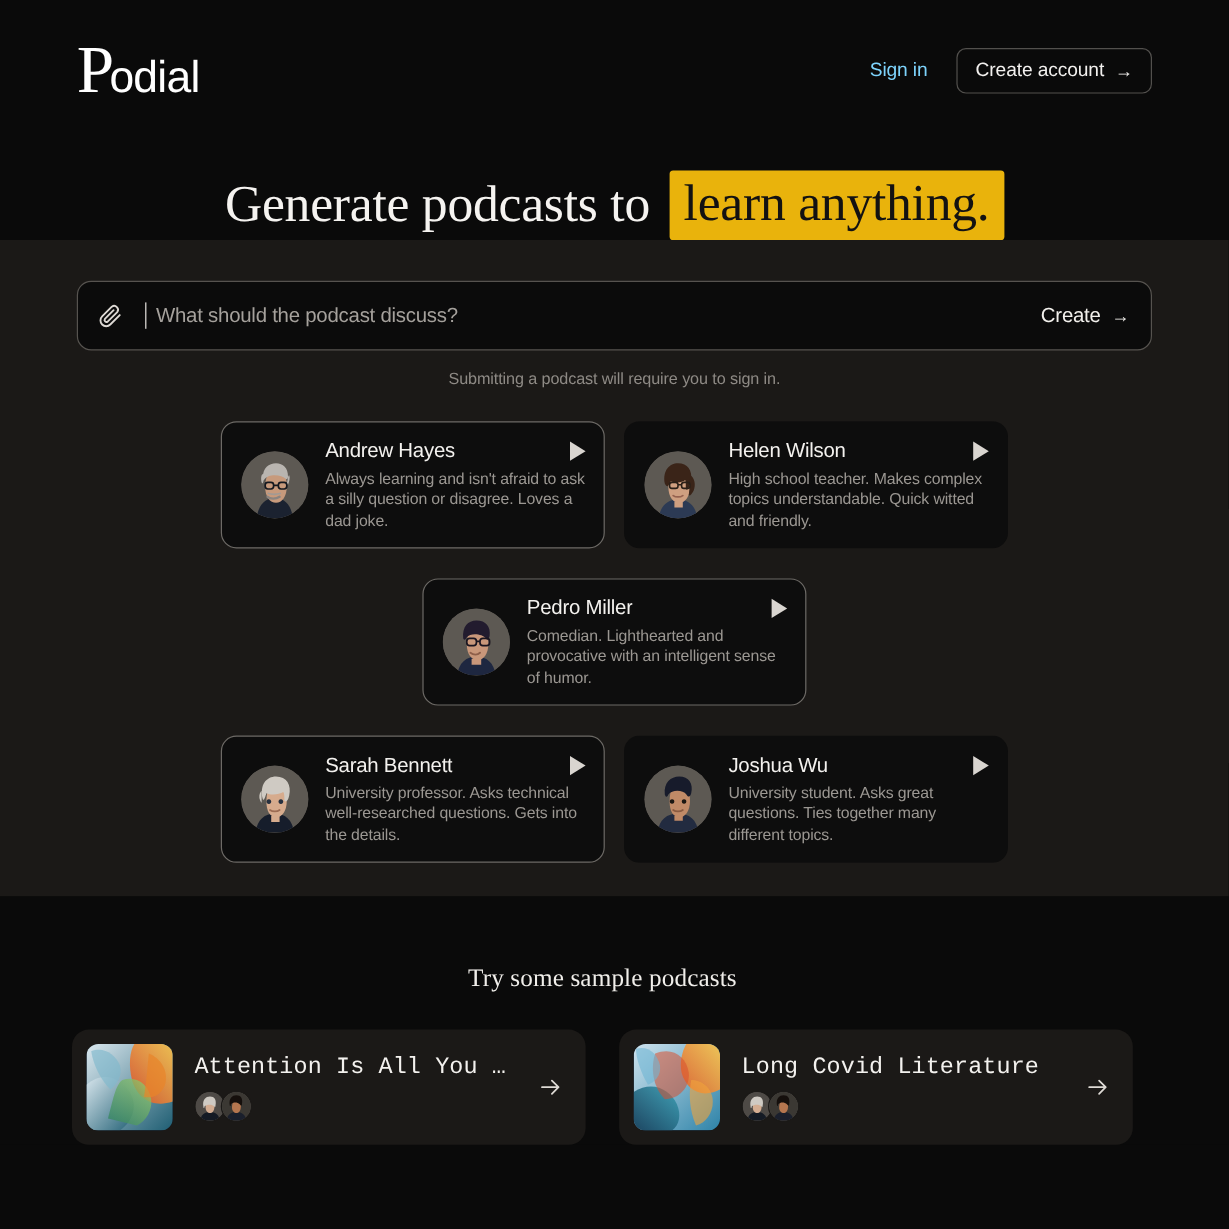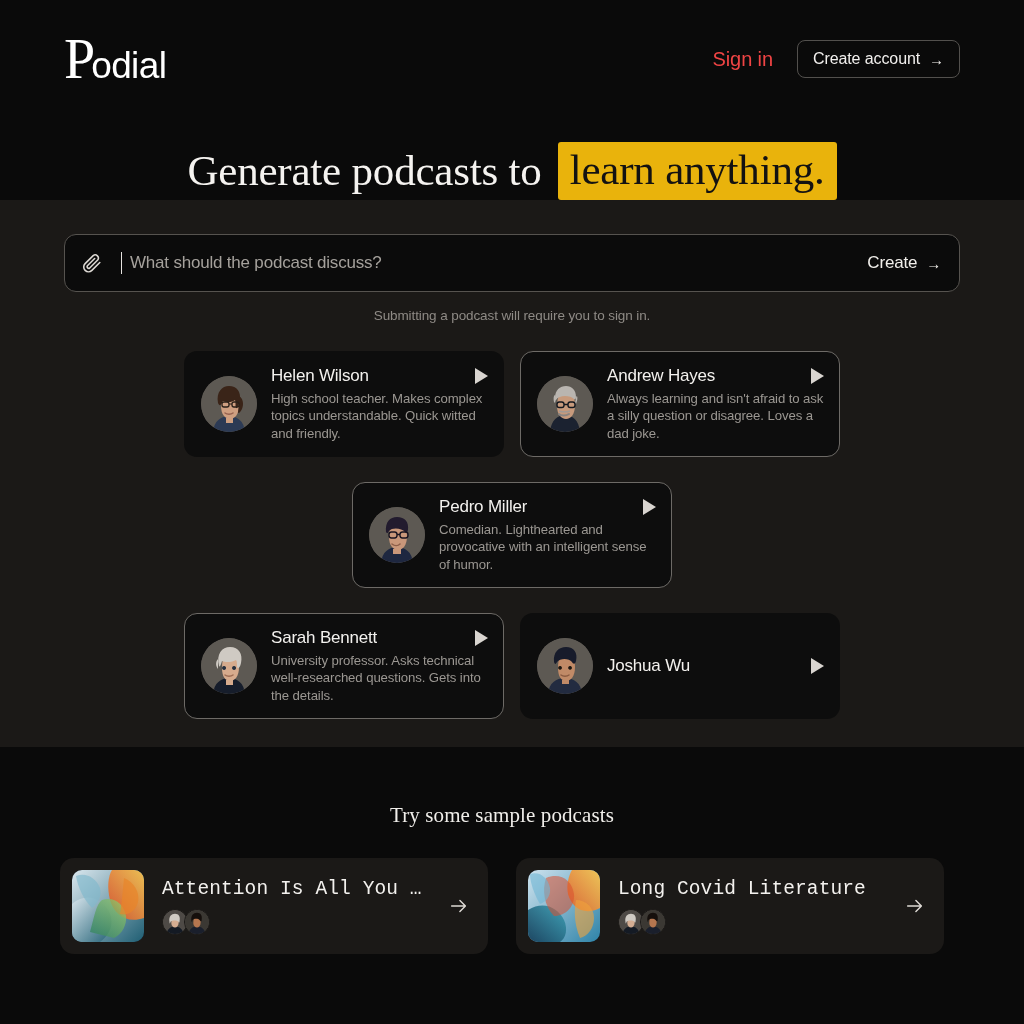--- a/index.html
+++ b/index.html
@@ -27,21 +27,21 @@
     font-size: 56px; font-weight: 400; color: #ffffff; line-height: 1;
     letter-spacing: -1px;
   }
   .logo-rest {
     font-family: "Liberation Sans", sans-serif;
     font-size: 37px; font-weight: 400; color: #ffffff; line-height: 1;
     margin-left: -3px; letter-spacing: -0.6px;
   }
   .nav-right { display: flex; align-items: center; gap: 24px; }
   .signin {
-    color: #ef4444; font-size: 20px; text-decoration: none; cursor: pointer;
+    color: #7dd3fc; font-size: 16px; text-decoration: none; cursor: pointer;
     letter-spacing: -0.1px;
   }
   .create-account {
     display: inline-flex; align-items: center; gap: 9px;
     border: 1px solid #52504d; border-radius: 8px;
     padding: 9px 15px; color: #f2f0ee; font-size: 16px;
     background: transparent; cursor: pointer; letter-spacing: -0.1px;
     font-family: "Liberation Sans", sans-serif;
   }
   .arrow-r { display: inline-block; line-height: 1; font-size: 15px; }
@@ -219,46 +219,20 @@
           <span>Create</span>
           <span class="arrow-r">→</span>
         </button>
       </div>
 
       <div class="note">Submitting a podcast will require you to sign in.</div>
 
       <div class="persona-area">
 
         <div class="persona-row">
-
-          <div class="persona-card">
-            <div class="avatar">
-              <svg viewBox="0 0 56 56">
-                <circle cx="28" cy="28" r="28" fill="#5d5953"></circle>
-                <path d="M12 56c1-11 8-16 16-16s15 5 16 16z" fill="#2c3a54"></path>
-                <path d="M20 30c0-10 4-16 9-16s9 6 9 15c0 9-4 14-9 14s-9-5-9-13z" fill="#cf9f80"></path>
-                <path d="M17 27c-2-11 4-17 11-17 8 0 12 6 11 14-1 5-3 9-4 8-1-2 0-6-1-8-2 2-8 3-12 1-2 4-3 6-5 2z" fill="#3a2418"></path>
-                <path d="M38 20c4 2 5 8 3 13-2 4-4 5-4 3 1-6 1-12 1-16z" fill="#3a2418"></path>
-                <rect x="21" y="26" width="7" height="5" rx="2" fill="none" stroke="#2a2018" stroke-width="1.3"></rect>
-                <rect x="31" y="26" width="7" height="5" rx="2" fill="none" stroke="#2a2018" stroke-width="1.3"></rect>
-                <path d="M28 28h3" stroke="#2a2018" stroke-width="1.2"></path>
-                <path d="M24 37c2 1.5 6 1.5 8 0" stroke="#96624f" stroke-width="1.5" fill="none" stroke-linecap="round"></path>
-                <path d="M25 42h7v5h-7z" fill="#cf9f80"></path>
-              </svg>
-            </div>
-            <div class="persona-body">
-              <div class="persona-top">
-                <div class="persona-name">Helen Wilson</div>
-                <div class="play-btn">
-                    <i class="play-tri"></i>
-                  </div>
-              </div>
-              <div class="persona-desc">High school teacher. Makes complex topics understandable. Quick witted and friendly.</div>
-            </div>
-          </div>
 
           <div class="persona-card bordered">
             <div class="avatar">
               <svg viewBox="0 0 56 56">
                 <circle cx="28" cy="28" r="28" fill="#5d5953"></circle>
                 <path d="M13 56c1-12 8-17 15-17s14 5 15 17z" fill="#1b2230"></path>
                 <path d="M20 30c0-10 4-16 9-16s9 6 9 15c0 9-4 14-9 14s-9-5-9-13z" fill="#c79a7c"></path>
                 <path d="M18 22c0-8 5-12 11-12s10 4 10 11c0 2-1 3-2 2-2-2-5-3-9-3s-7 1-9 4c-1 1-1 0-1-2z" fill="#b9b5b0"></path>
                 <path d="M17 26c-1-4 0-7 1-7 1 2 1 5 0 8z" fill="#b9b5b0"></path>
                 <path d="M38 27c1-4 1-7 2-7 1 2 0 5-1 8z" fill="#b9b5b0"></path>
@@ -273,20 +247,46 @@
               <div class="persona-top">
                 <div class="persona-name">Andrew Hayes</div>
                 <div class="play-btn">
                     <i class="play-tri"></i>
                   </div>
               </div>
               <div class="persona-desc">Always learning and isn't afraid to ask a silly question or disagree. Loves a dad joke.</div>
             </div>
           </div>
 
+          <div class="persona-card">
+            <div class="avatar">
+              <svg viewBox="0 0 56 56">
+                <circle cx="28" cy="28" r="28" fill="#5d5953"></circle>
+                <path d="M12 56c1-11 8-16 16-16s15 5 16 16z" fill="#2c3a54"></path>
+                <path d="M20 30c0-10 4-16 9-16s9 6 9 15c0 9-4 14-9 14s-9-5-9-13z" fill="#cf9f80"></path>
+                <path d="M17 27c-2-11 4-17 11-17 8 0 12 6 11 14-1 5-3 9-4 8-1-2 0-6-1-8-2 2-8 3-12 1-2 4-3 6-5 2z" fill="#3a2418"></path>
+                <path d="M38 20c4 2 5 8 3 13-2 4-4 5-4 3 1-6 1-12 1-16z" fill="#3a2418"></path>
+                <rect x="21" y="26" width="7" height="5" rx="2" fill="none" stroke="#2a2018" stroke-width="1.3"></rect>
+                <rect x="31" y="26" width="7" height="5" rx="2" fill="none" stroke="#2a2018" stroke-width="1.3"></rect>
+                <path d="M28 28h3" stroke="#2a2018" stroke-width="1.2"></path>
+                <path d="M24 37c2 1.5 6 1.5 8 0" stroke="#96624f" stroke-width="1.5" fill="none" stroke-linecap="round"></path>
+                <path d="M25 42h7v5h-7z" fill="#cf9f80"></path>
+              </svg>
+            </div>
+            <div class="persona-body">
+              <div class="persona-top">
+                <div class="persona-name">Helen Wilson</div>
+                <div class="play-btn">
+                    <i class="play-tri"></i>
+                  </div>
+              </div>
+              <div class="persona-desc">High school teacher. Makes complex topics understandable. Quick witted and friendly.</div>
+            </div>
+          </div>
+
         </div>
 
         <div class="persona-row">
 
           <div class="persona-card bordered">
             <div class="avatar">
               <svg viewBox="0 0 56 56">
                 <circle cx="28" cy="28" r="28" fill="#5d5953"></circle>
                 <path d="M12 56c1-11 8-16 16-16s15 5 16 16z" fill="#1e2740"></path>
                 <path d="M20 30c0-10 4-16 9-16s9 6 9 15c0 9-4 14-9 14s-9-5-9-13z" fill="#c9977a"></path>
@@ -351,20 +351,21 @@
                 <path d="M25 42h7v4h-7z" fill="#c08a67"></path>
               </svg>
             </div>
             <div class="persona-body">
               <div class="persona-top">
                 <div class="persona-name">Joshua Wu</div>
                 <div class="play-btn">
                     <i class="play-tri"></i>
                   </div>
               </div>
+              <div class="persona-desc">University student. Asks great questions. Ties together many different topics.</div>
             </div>
           </div>
 
         </div>
 
       </div>
     </div>
     <div style="height:28px"></div>
   </section>
 

